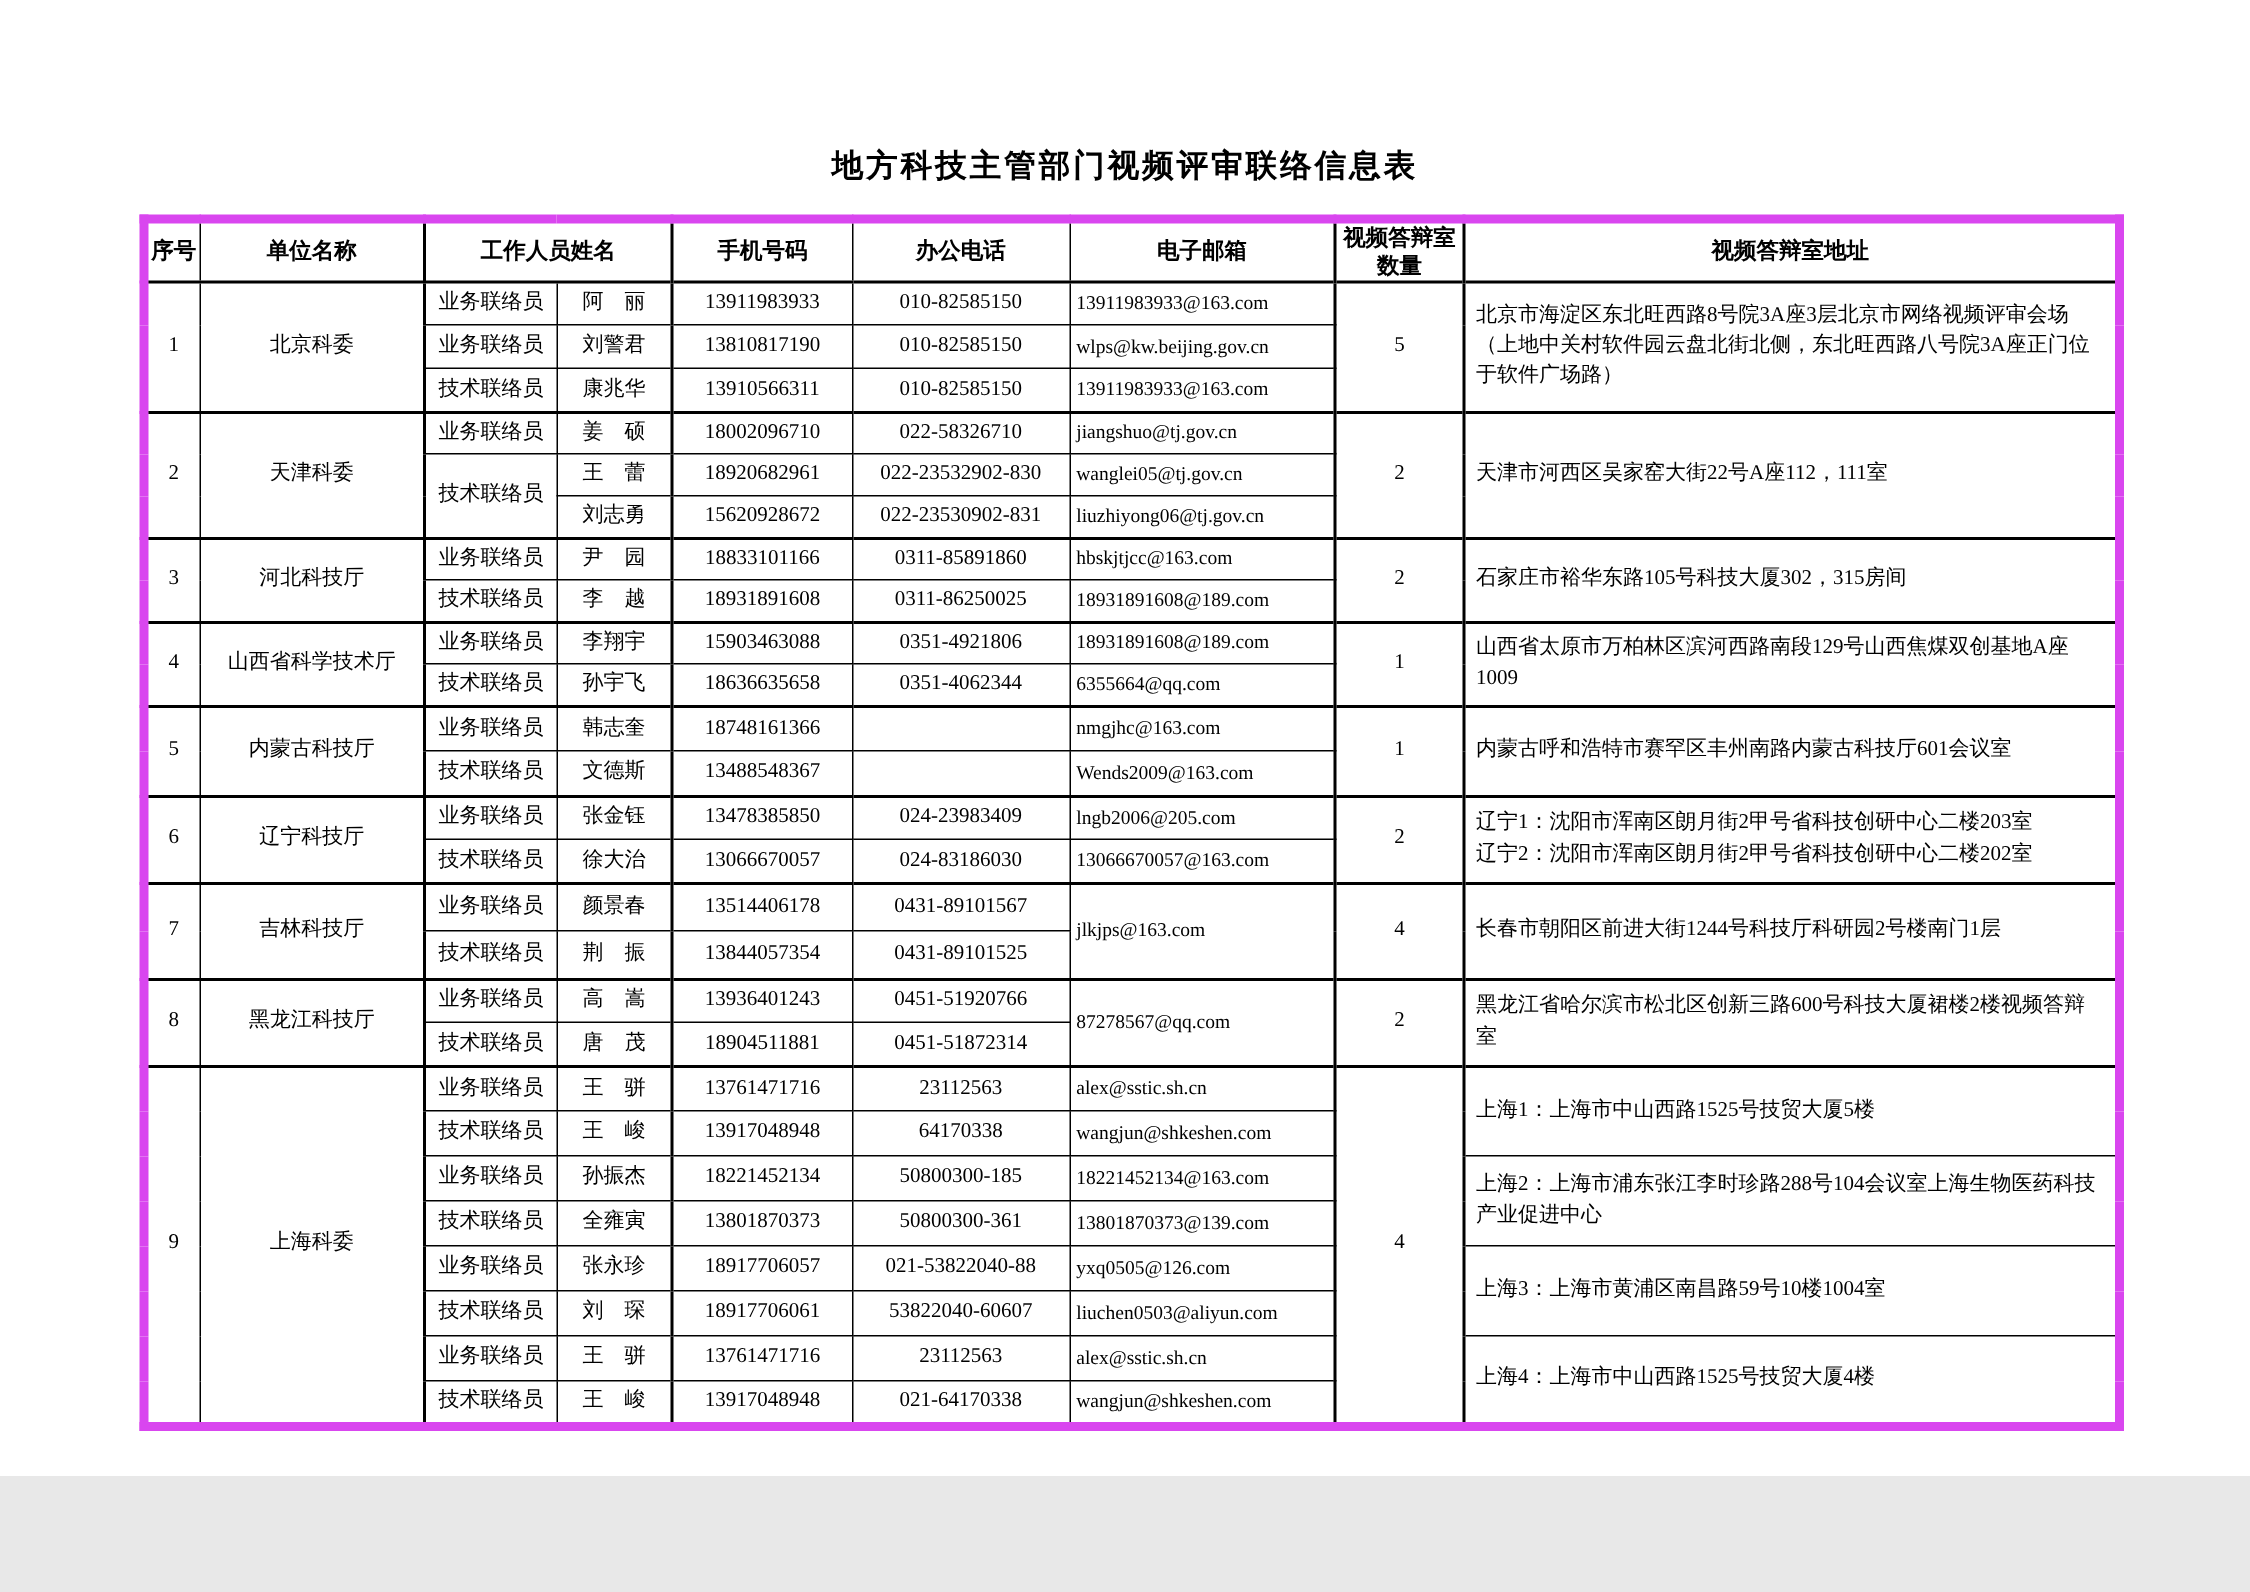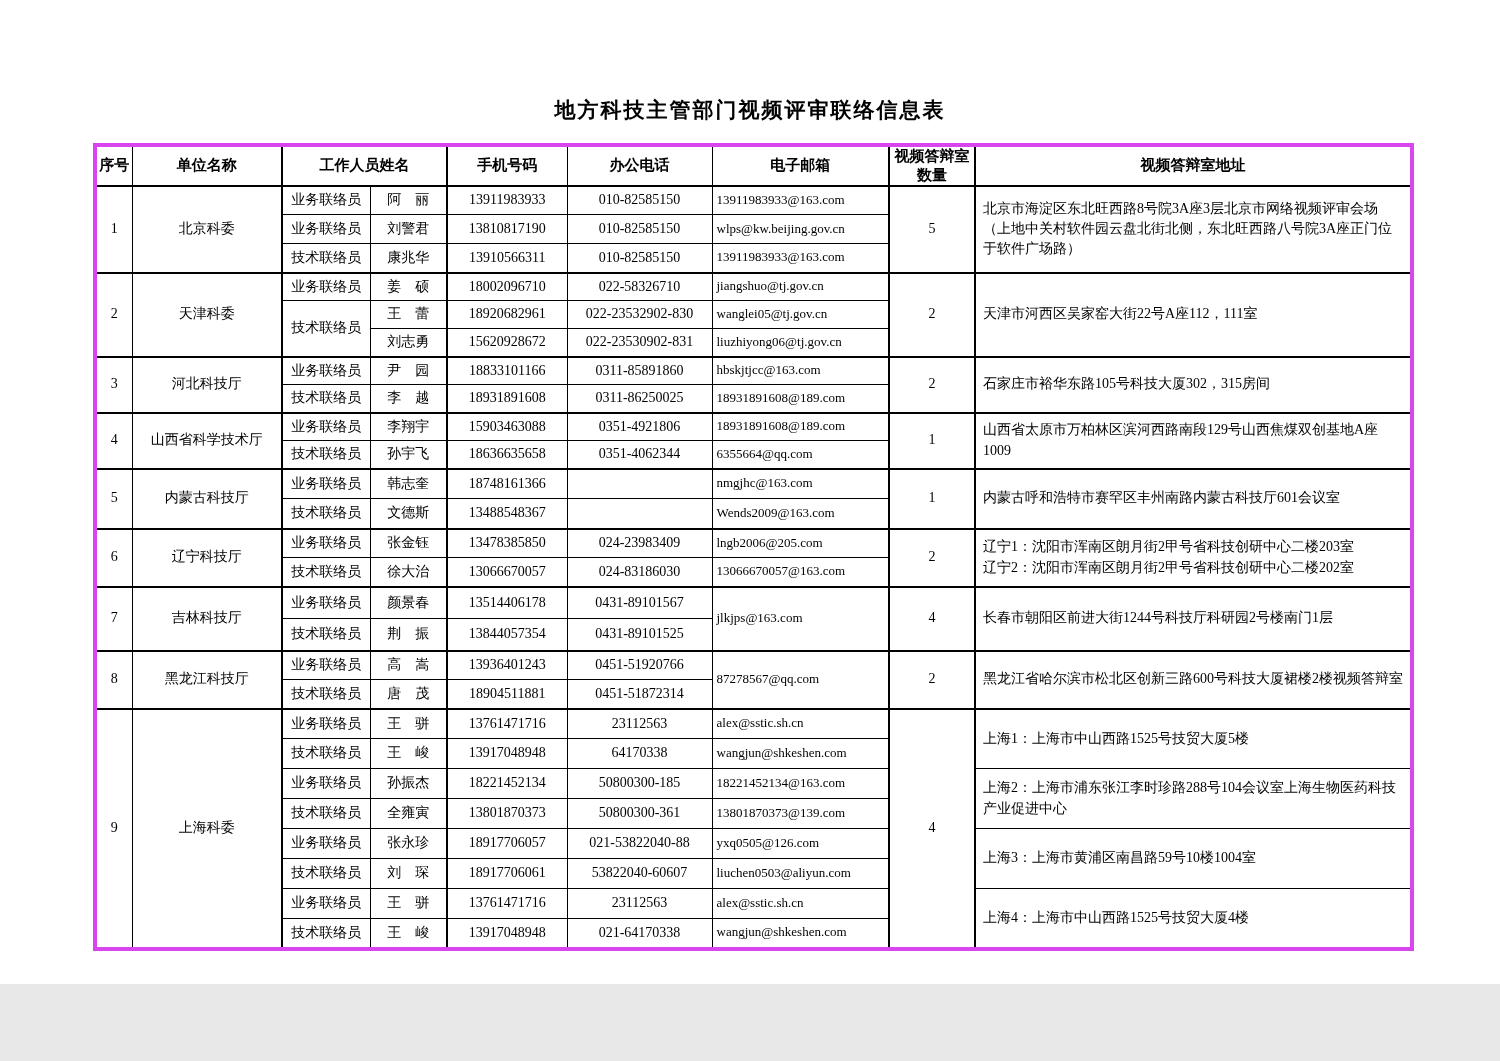--- a/index.html
+++ b/index.html
@@ -2,21 +2,21 @@
 <html><head>
 <meta charset="utf-8">
 <style>
   html,body{margin:0;padding:0;background:#e8e8e8;}
   .sheet{position:relative;width:1500px;height:984px;background:#ffffff;
          font-family:"Liberation Serif","DejaVu Serif",serif;color:#000;overflow:hidden;}
   .page-title{position:absolute;left:0;right:0;top:96px;text-align:center;
               font-family:"DejaVu Sans","Liberation Sans",sans-serif;
               font-weight:bold;font-size:21px;letter-spacing:2px;}
   table.main{position:absolute;left:93px;top:143px;width:1317px;
-             border-collapse:collapse;table-layout:fixed;border:4px solid #d946ef;padding-left:12px;}
+             border-collapse:collapse;table-layout:fixed;border:6px solid #d946ef;padding-left:12px;}
   th,td{border:1px solid #000;overflow:hidden;padding:0;vertical-align:middle;}
   th{font-family:"DejaVu Sans","Liberation Sans",sans-serif;font-weight:bold;
      font-size:15px;line-height:1.25;white-space:pre-line;text-align:center;}
   td{font-size:14px;line-height:1.45;}
   .c{text-align:center;}
   .email{text-align:left;padding:0 4px;font-size:13px;}
   .addr{text-align:left;padding:3px 7px;white-space:pre-line;font-family:Liberation Serif, serif;}
   .vb{border-left:2px solid #000;}
   tr.grp td{border-top:2px solid #000;}
   tr.hdr{height:40px;}

